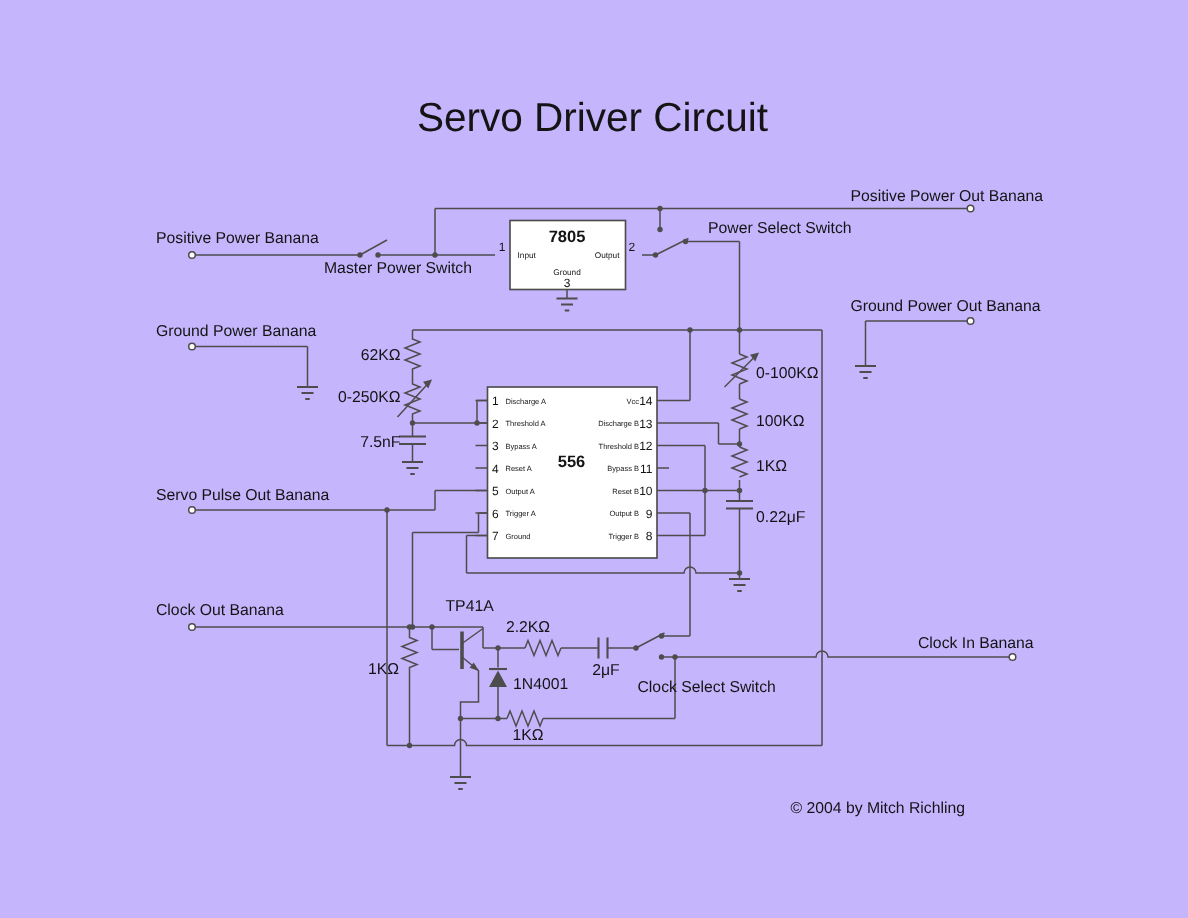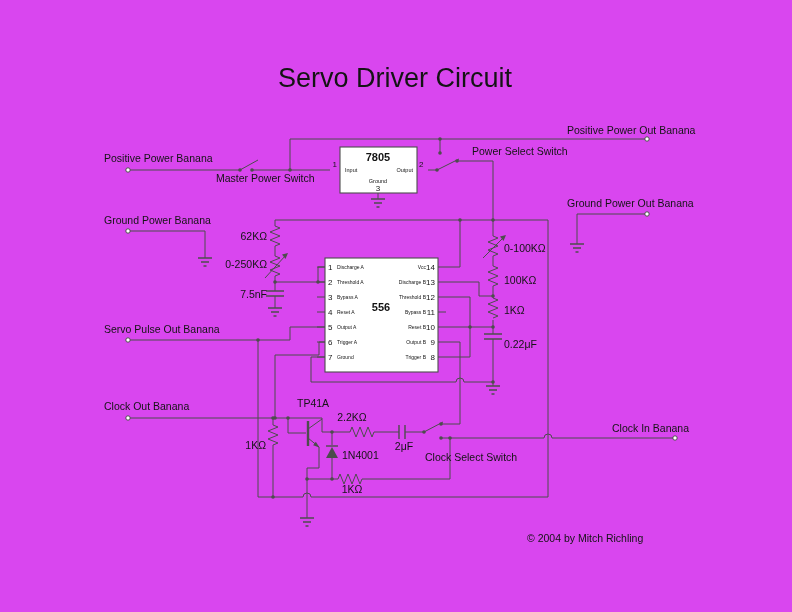--- a/index.html
+++ b/index.html
@@ -1,16 +1,16 @@
 <!DOCTYPE html>
 <html><head>
 <meta charset="utf-8">
 <style>
   html,body{margin:0;padding:0;background:#ffffff;}
-  #stage{position:relative;width:792px;height:612px;background:#d946ef;overflow:hidden;}
+  #stage{position:relative;width:792px;height:612px;background:#c4b5fd;overflow:hidden;}
   svg{display:block;}
   .wire{stroke:#4d4d4d;stroke-width:1;fill:none;}
   .bar{stroke:#4d4d4d;stroke-width:1.4;fill:none;}
   .plate{stroke:#4d4d4d;stroke-width:1.4;fill:none;}
   .box{fill:#ffffff;stroke:#4d4d4d;stroke-width:1.1;}
   .dot{fill:#4d4d4d;stroke:none;}
   .term{fill:#ffffff;stroke:#4d4d4d;stroke-width:1;}
   .solid{fill:#4d4d4d;stroke:none;}
   text{fill:#141414;font-family:"Liberation Sans","DejaVu Sans",sans-serif;}
   .ttl{font-size:27px;}

